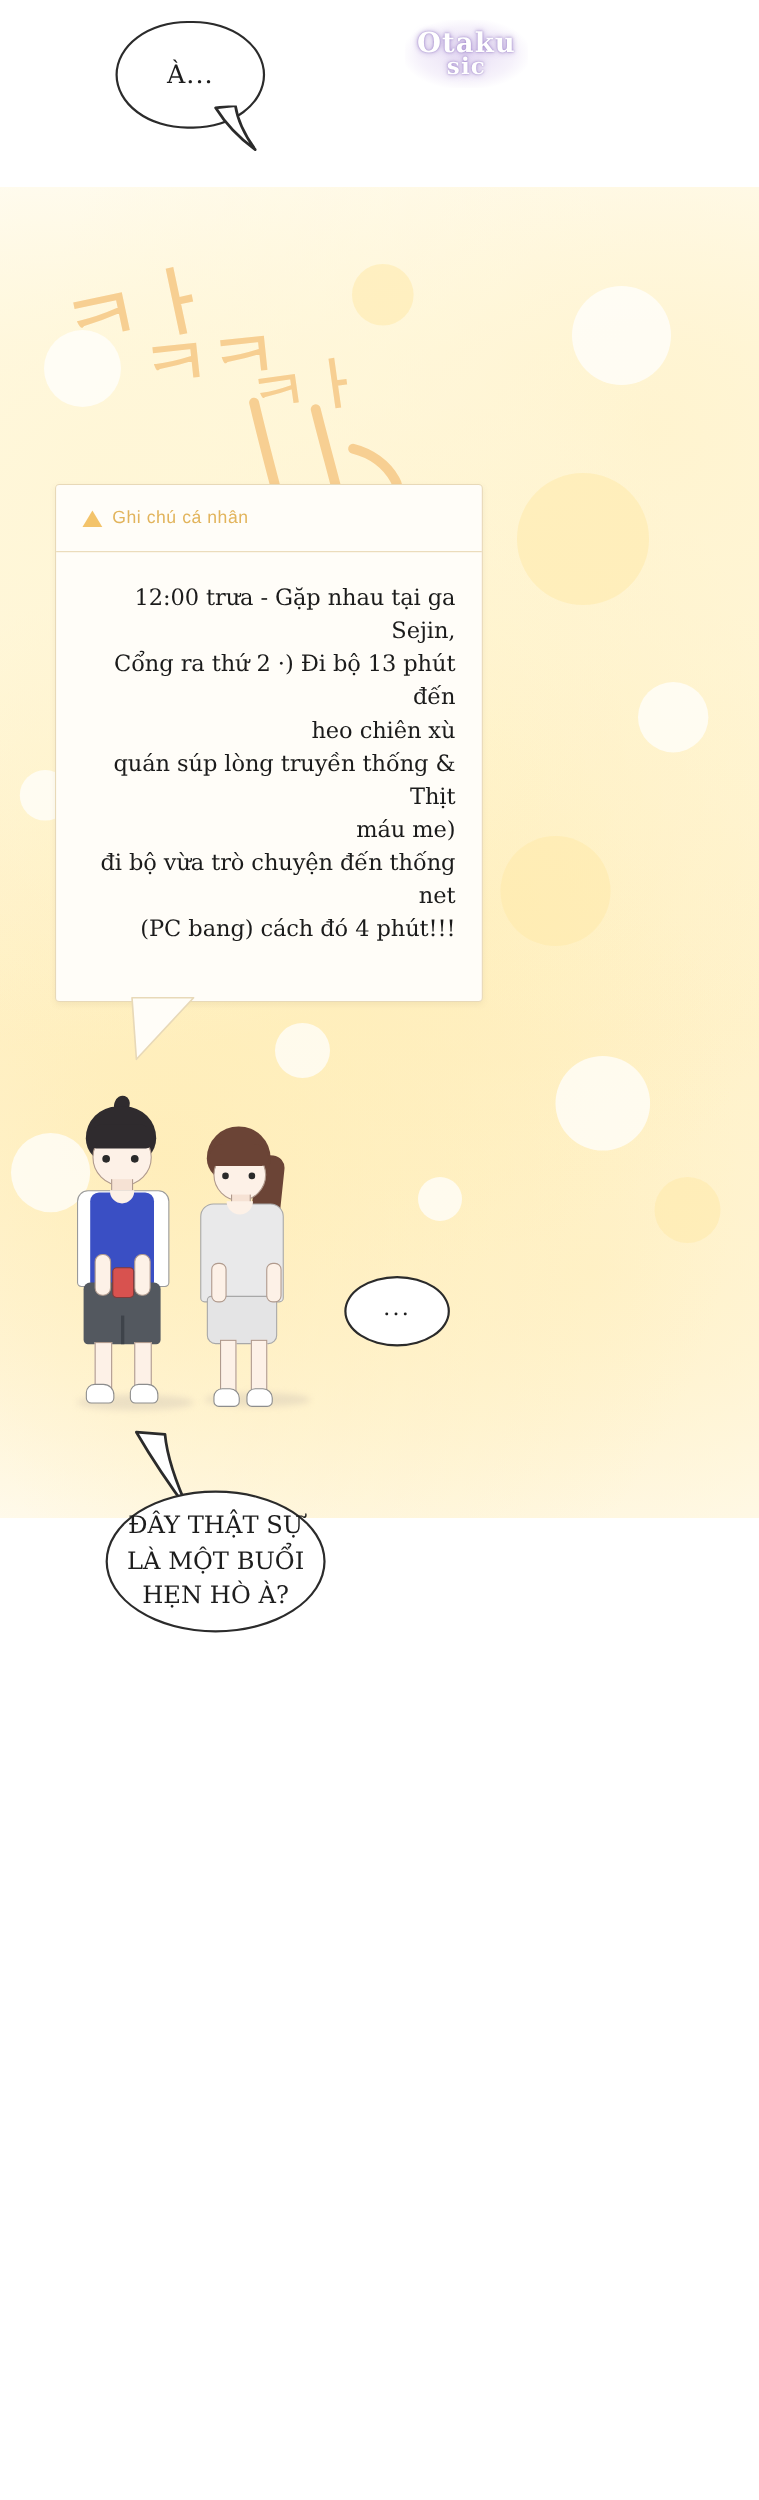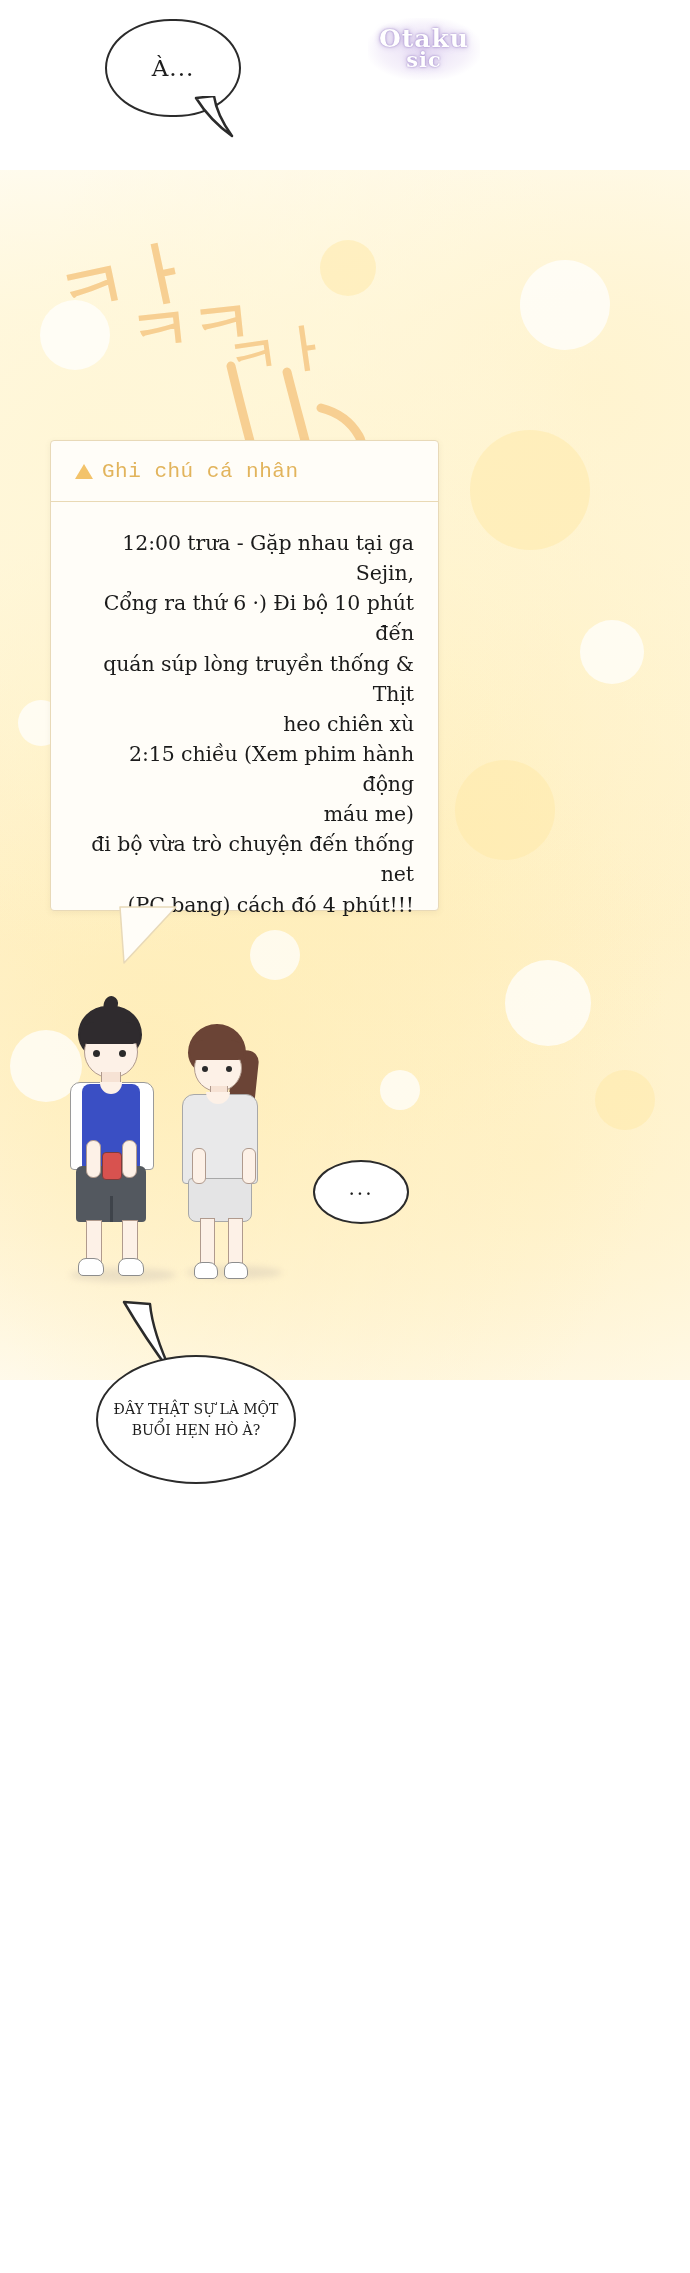--- a/index.html
+++ b/index.html
@@ -133,21 +133,21 @@
     border: 2.5px solid #2b2b2b;
     border-radius: 50% / 50%;
     background: #ffffff;
     display: flex;
     align-items: center;
     justify-content: center;
     text-align: center;
   }
   .bubble-bottom .txt {
     font-family: "DejaVu Serif", serif;
-    font-size: 14px;
+    font-size: 22px;
     line-height: 1.45;
     color: #1d1d1d;
   }
   .bubble-bottom-tail {
     position: absolute;
     left: 120px; top: 1300px;
   }
 
   
   .scribble {
@@ -184,22 +184,22 @@
     border-bottom: 1.5px solid #e9d9b5;
   }
   .note-header .tri {
     width: 0; height: 0;
     border-left: 9px solid transparent;
     border-right: 9px solid transparent;
     border-bottom: 15px solid #f3c36a;
     margin-right: 9px;
   }
   .note-header .ttl {
-    font-family: Liberation Mono, monospace;
-    font-size: 21px;
+    font-family: Liberation Sans, sans-serif;
+    font-size: 16px;
     color: #e2b45c;
     letter-spacing: 0.5px;
   }
   .note-body {
     padding: 26px 24px 0 30px;
     text-align: right;
   }
   .note-body p {
     margin: 0;
     font-family: "DejaVu Serif", serif;
@@ -473,24 +473,23 @@
     </svg>
   </div>
 
   <div class="note">
     <div class="note-header">
       <span class="tri"></span>
       <span class="ttl">Ghi chú cá nhân</span>
     </div>
     <div class="note-body">
       <p>12:00 trưa - Gặp nhau tại ga Sejin,</p>
-      <p>Cổng ra thứ 6 ·) Đi bộ 10 phút đến</p>
+      <p>Cổng ra thứ 2 ·) Đi bộ 13 phút đến</p>
+      <p>heo chiên xù</p>
       <p>quán súp lòng truyền thống &amp; Thịt</p>
-      <p>heo chiên xù</p>
-      <p>2:15 chiều (Xem phim hành động</p>
       <p>máu me)</p>
       <p>đi bộ vừa trò chuyện đến thống net</p>
       <p>(PC bang) cách đó 4 phút!!!</p>
     </div>
   </div>
 
   <div class="note-tail">
     <svg width="70" height="62" viewBox="0 0 70 62">
       <path d="M2,2 L58,2 L6,58 Z" fill="#fffdf8" stroke="#e8d9b8" stroke-width="1.5" stroke-linejoin="round"></path>
     </svg>

